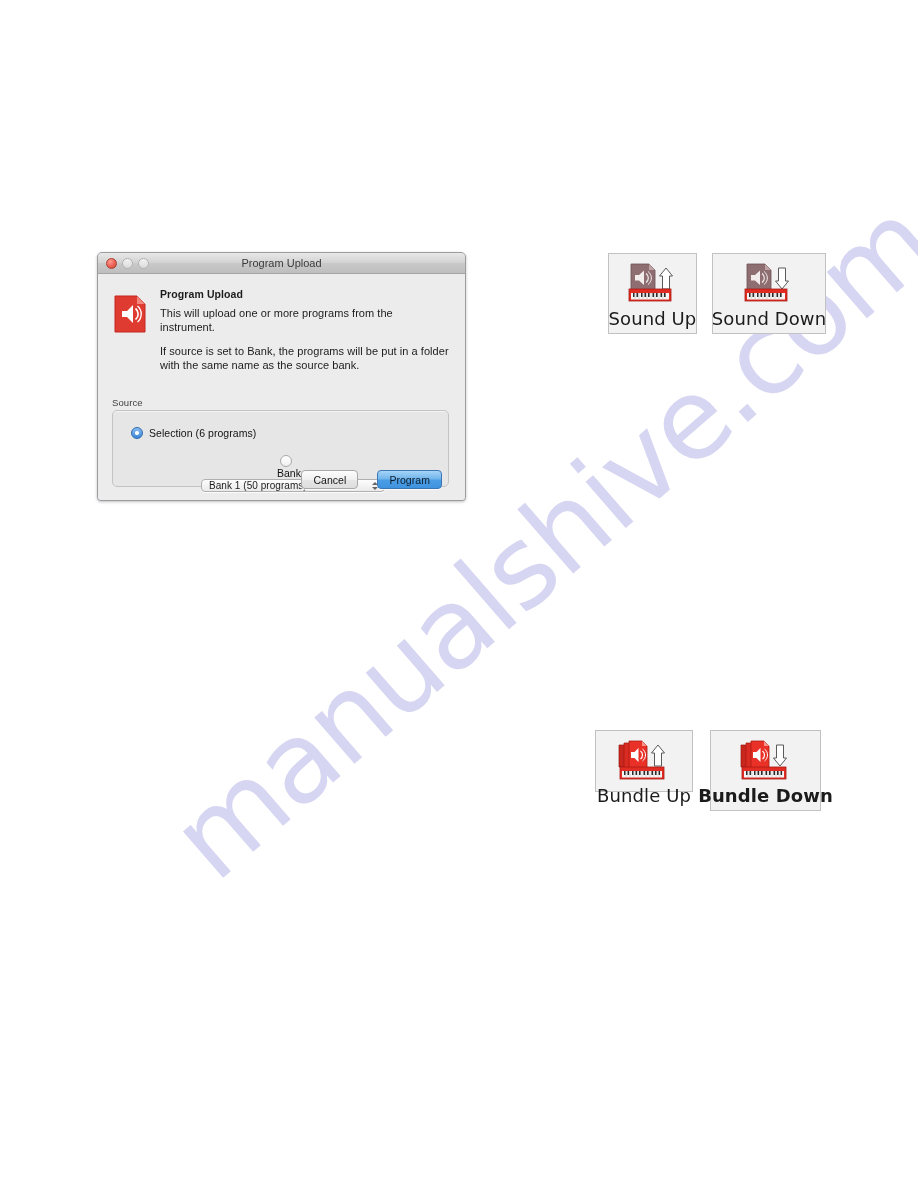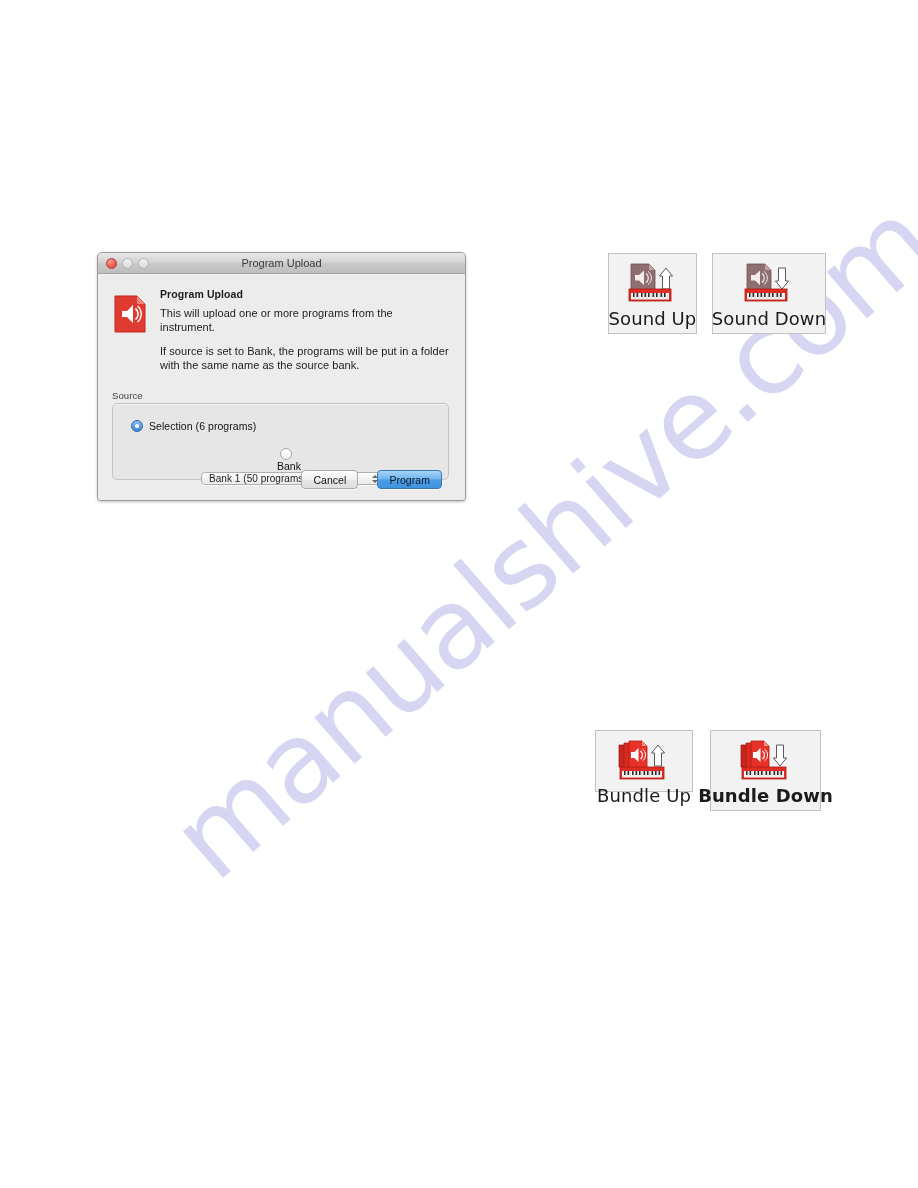--- a/index.html
+++ b/index.html
@@ -130,21 +130,21 @@
     font-size: 11px;
     color: #1c1c1c;
     margin: 0 0 11px 0;
     line-height: 13.5px;
     letter-spacing: 0.05px;
   }
   .intro-p.last { margin-bottom: 0; }
 
   
   .group-wrap {
-    margin: 18px 16px 0 14px;
+    margin: 25px 16px 0 14px;
   }
   .group-label {
     font-size: 9.5px;
     color: #3d3d3d;
     margin-bottom: 2px;
     letter-spacing: 0.1px;
   }
   .group-box {
     border: 1px solid #c3c3c3;
     border-radius: 5px;

